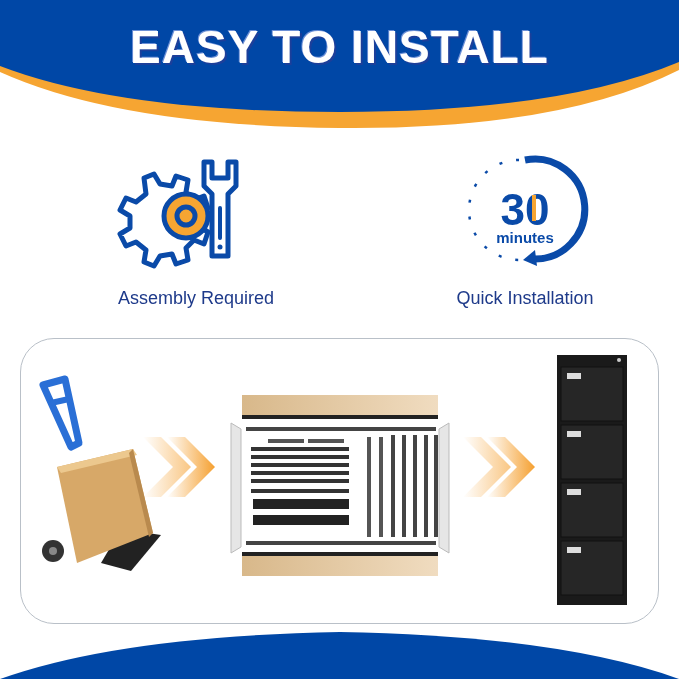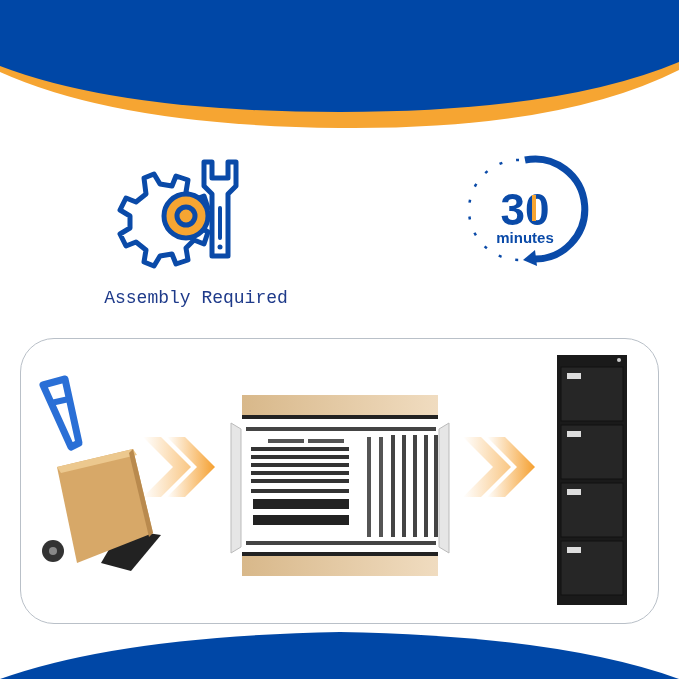--- a/index.html
+++ b/index.html
@@ -1,32 +1,33 @@
 <!DOCTYPE html>
 <html><head>
 <meta charset="utf-8">
 <style>
   html, body { margin:0; padding:0; }
   body { width:679px; height:679px; position:relative; overflow:hidden; background:#ffffff; font-family:"DejaVu Sans", sans-serif; }
   .banner { position:absolute; left:0; top:0; width:679px; height:140px; }
   .banner svg { position:absolute; left:0; top:0; }
   .title { position:absolute; left:0; top:20px; width:679px; text-align:center; font-family:"Liberation Sans", sans-serif; font-weight:bold; font-size:46px; color:#ffffff; letter-spacing:1px; text-shadow: 2px 2px 0 #1c3f9a, -1px -1px 0 #6b8fd6; }
   .feature { position:absolute; top:150px; width:220px; text-align:center; }
-  .feature .label { position:absolute; top:138px; left:0; width:220px; text-align:center; font-family:Liberation Mono, monospace; font-size:18px; color:#1e3a8a; }
+  .feature .label { position:absolute; top:138px; left:0; width:220px; text-align:center; font-family:Liberation Sans, sans-serif; font-size:18px; color:#1e3a8a; }
   .panel { position:absolute; left:20px; top:338px; width:637px; height:284px; border:1px solid #b9c0c8; border-radius:34px; background:#fff; }
   .footer { position:absolute; left:0; top:628px; width:679px; height:51px; }
 </style>
 </head>
 <body>
 
 <div class="banner">
   <svg width="679" height="140" viewBox="0 0 679 140">
     <path d="M0,0 L679,0 L679,70 Q560,130 340,128 Q120,126 0,72 Z" fill="#f6a532"></path>
     <path d="M0,0 L679,0 L679,62 Q560,112 340,112 Q120,112 0,66 Z" fill="#0047a6"></path>
   </svg>
+  <div class="title">EASY TO INSTALL</div>
 </div>
 
 <div class="feature" style="left:86px;">
   <svg width="220" height="130" viewBox="0 0 220 130">
     <g transform="translate(0,0)">
       <path d="M88,18 l10,-4 l6,10 l12,2 l4,-10 l12,4 l-2,12 l8,8 l10,-4 l4,12 l-10,6 l0,12 l10,6 l-4,12 l-10,-4 l-8,8 l2,12 l-12,4 l-4,-10 l-12,2 l-6,10 l-10,-4 l2,-12 l-10,-8 l-10,4 l-6,-12 l10,-6 l0,-12 l-10,-6 l6,-12 l10,4 l10,-8 z" fill="none" stroke="#0a4aa8" stroke-width="5" stroke-linejoin="round" transform="translate(-30,10)"></path>
       <circle cx="100" cy="66" r="22" fill="#f6a532" stroke="#0a4aa8" stroke-width="5"></circle>
       <circle cx="100" cy="66" r="9" fill="#f6a532" stroke="#0a4aa8" stroke-width="5"></circle>
       <path d="M118,12 l0,24 l8,8 l0,62 l16,0 l0,-62 l8,-8 l0,-24 l-8,0 l0,16 l-16,0 l0,-16 z" fill="#ffffff" stroke="#0a4aa8" stroke-width="5" stroke-linejoin="round"></path>
       <line x1="134" y1="58" x2="134" y2="88" stroke="#0a4aa8" stroke-width="4" stroke-linecap="round"></line>
@@ -38,20 +39,21 @@
 
 <div class="feature" style="left:415px;">
   <svg width="220" height="130" viewBox="0 0 220 130">
     <path d="M110,10 A50,50 0 1 1 118,109" fill="none" stroke="#0a4aa8" stroke-width="7"></path>
     <path d="M120,100 l-12,10 l14,6 z" fill="#0a4aa8"></path>
     <path d="M104,10 A50,50 0 0 0 104,110" fill="none" stroke="#0a4aa8" stroke-width="2.5" stroke-dasharray="3,14"></path>
     <text x="110" y="75" text-anchor="middle" font-family="Liberation Sans, sans-serif" font-weight="bold" font-size="44" fill="#0a4aa8">30</text>
     <rect x="117" y="45" width="4" height="26" fill="#f6a532"></rect>
     <text x="110" y="93" text-anchor="middle" font-family="Liberation Sans, sans-serif" font-weight="bold" font-size="15" fill="#0a4aa8">minutes</text>
   </svg>
+  <div class="label">Quick Installation</div>
 </div>
 
 <div class="panel">
   <svg width="637" height="284" viewBox="0 0 637 284">
     <defs>
       <linearGradient id="arr" x1="0" x2="1">
         <stop offset="0" stop-color="#f5a030" stop-opacity="0"></stop>
         <stop offset="1" stop-color="#f5a030" stop-opacity="1"></stop>
       </linearGradient>
       <linearGradient id="wood" x1="0" x2="1">

